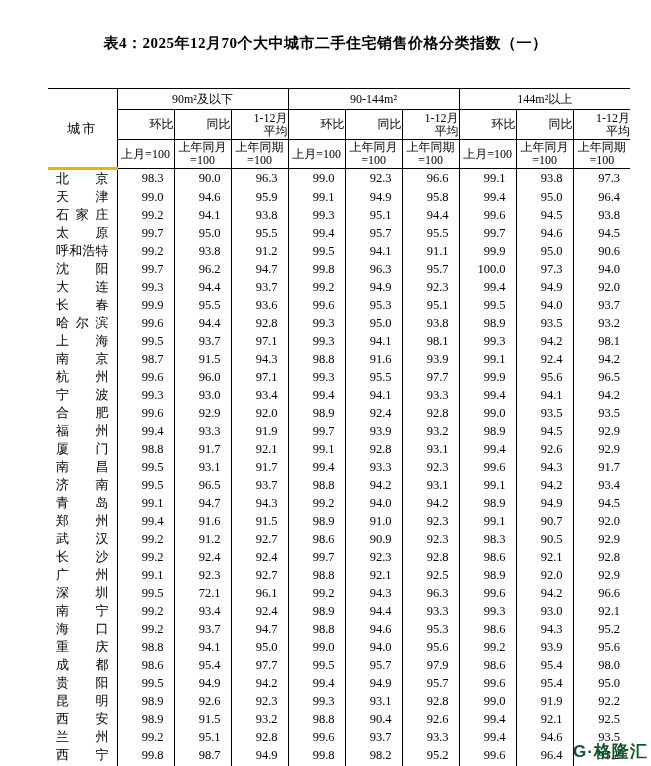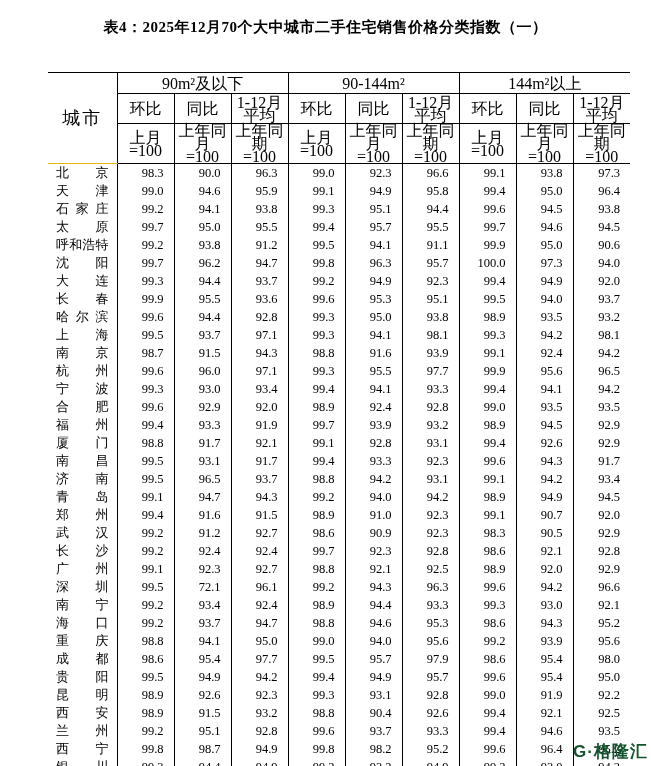--- a/index.html
+++ b/index.html
@@ -10,21 +10,21 @@
   .page {
     position: relative;
     width: 651px;
     height: 766px;
     background: #ffffff;
     overflow: hidden;
     font-family: "Liberation Serif", serif;
     color: #000000;
   }
   .title {
-    margin: 0;
+    margin: 16px;
     padding-top: 18px;
     text-align: center;
     font-size: 15px;
     font-weight: bold;
     line-height: 18px;
     letter-spacing: 0.5px;
   }
   table.price-index {
     border-collapse: collapse;
     table-layout: fixed;
@@ -38,34 +38,34 @@
   col.c-num  { width: 57px; }
 
   th, td {
     padding: 0;
     border-left: 1px solid #000;
     font-weight: normal;
   }
   .first-col { border-left: none; }
 
   thead th {
-    font-size: 16px;
+    font-size: 12px;
     text-align: center;
     vertical-align: middle;
     line-height: 13px;
     white-space: pre-line;
   }
   thead tr.group-row th { height: 20px; }
-  thead tr.metric-row th { height: 29px; }
+  thead tr.metric-row th { height: 29px; text-align: right; }
   thead tr.base-row th { height: 28px; }
   thead th.rule-below { border-bottom: 1px solid #000; }
   th.city-head {
-    font-size: 18px;
+    font-size: 13px;
     letter-spacing: 2px;
-    border-bottom: 1px solid #eab308;
+    border-bottom: 3px solid #eab308;
   }
 
   tbody td {
     height: 17.1px;
     font-size: 12.5px;
     vertical-align: middle;
   }
   td.num {
     text-align: right;
     padding-right: 10px;

